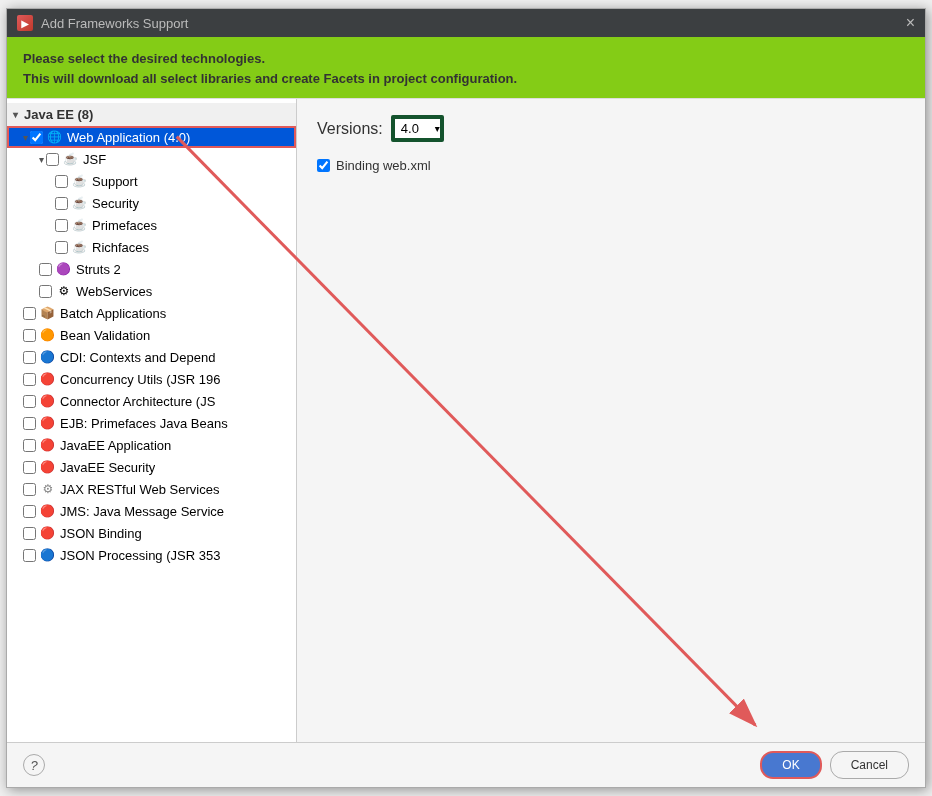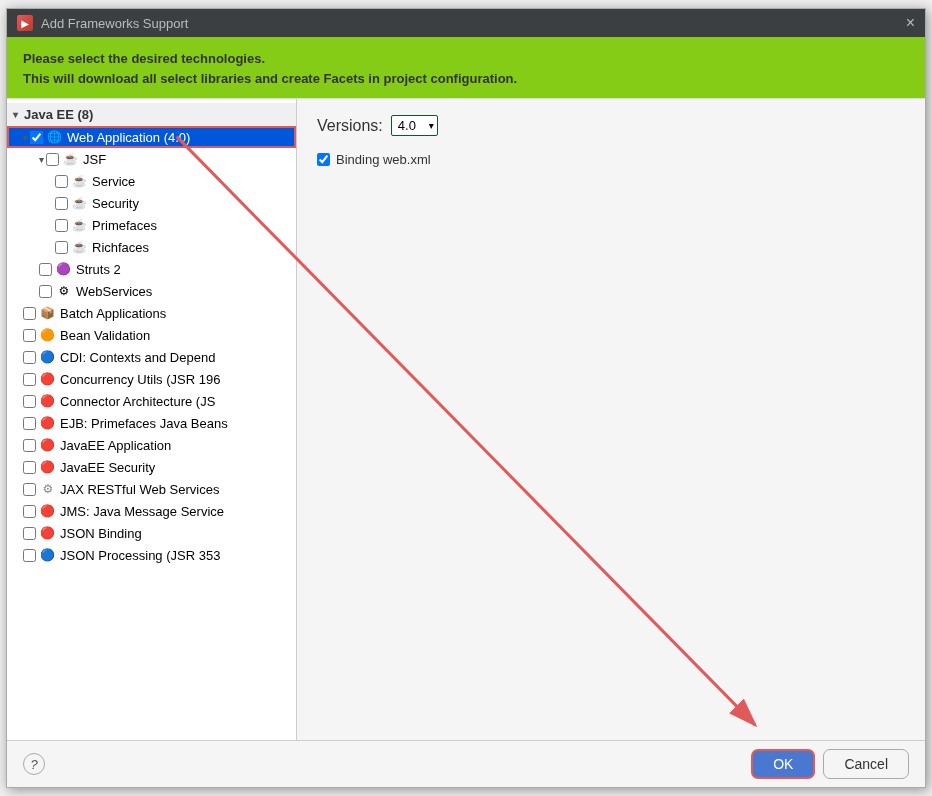--- a/index.html
+++ b/index.html
@@ -145,21 +145,21 @@
     .indent-2 { padding-left: 32px; }
     .indent-3 { padding-left: 48px; }
     .versions-row {
       display: flex;
       align-items: center;
       gap: 8px;
       margin-bottom: 16px;
     }
     .versions-label { color: #333; font-size: 16px; }
     .versions-select {
-      border: 1px solid #14532d;
+      border: 4px solid #14532d;
       background: white;
       padding: 2px 20px 2px 6px;
       font-size: 13px;
       border-radius: 2px;
       appearance: none;
       position: relative;
       cursor: pointer;
     }
     .versions-select-wrapper {
       position: relative;
@@ -191,23 +191,23 @@
     .footer-left {
       display: flex;
       align-items: center;
     }
     .footer-right {
       display: flex;
       gap: 8px;
     }
     .btn {
       padding: 5px 20px;
-      font-size: 14px;
+      font-size: 12px;
       cursor: pointer;
-      border-radius: 7px;
+      border-radius: 13px;
       border: 1px solid #aaa;
     }
     .btn-ok {
       background: #4878d0;
       color: white;
       border: 2px solid #e05a5a;
     }
     .btn-cancel {
       background: #f5f5f5;
       color: #333;
@@ -299,21 +299,21 @@
         <div class="tree-item indent-2">
           <span class="arrow down">▾</span>
           <input type="checkbox" style="">
           <span class="tree-icon icon-jsf">☕</span>
           <span class="item-text">JSF</span>
         </div>
 
         <div class="tree-item indent-3">
           <input type="checkbox" style="">
           <span class="tree-icon icon-jsf">☕</span>
-          <span class="item-text">Service</span>
+          <span class="item-text">Support</span>
         </div>
 
         <div class="tree-item indent-3">
           <input type="checkbox" style="">
           <span class="tree-icon icon-jsf">☕</span>
           <span class="item-text">Security</span>
         </div>
 
         <div class="tree-item indent-3">
           <input type="checkbox" style="">

